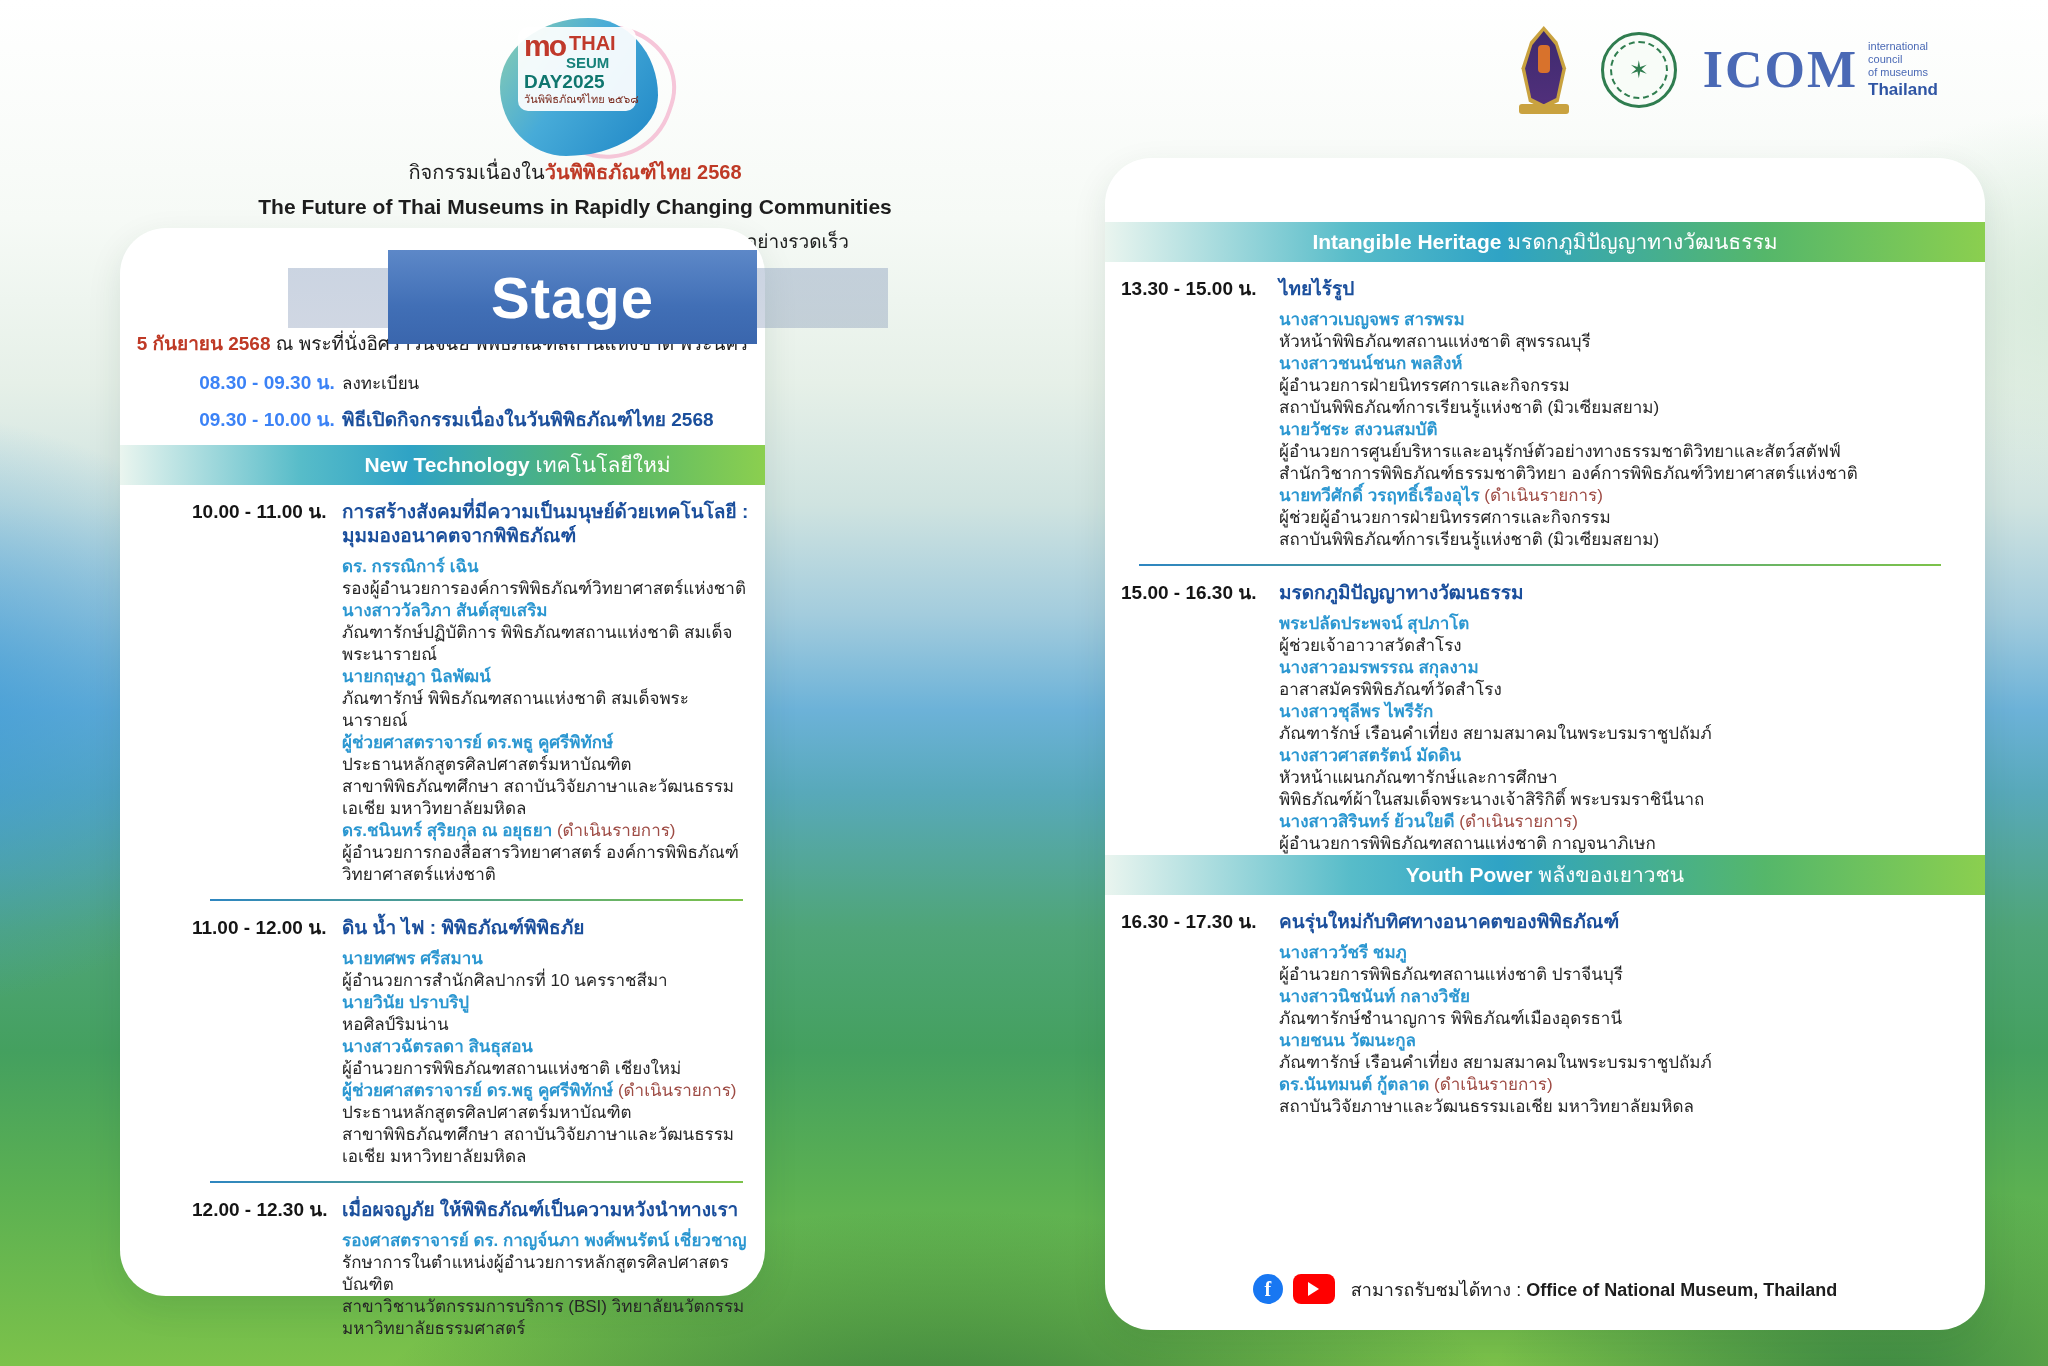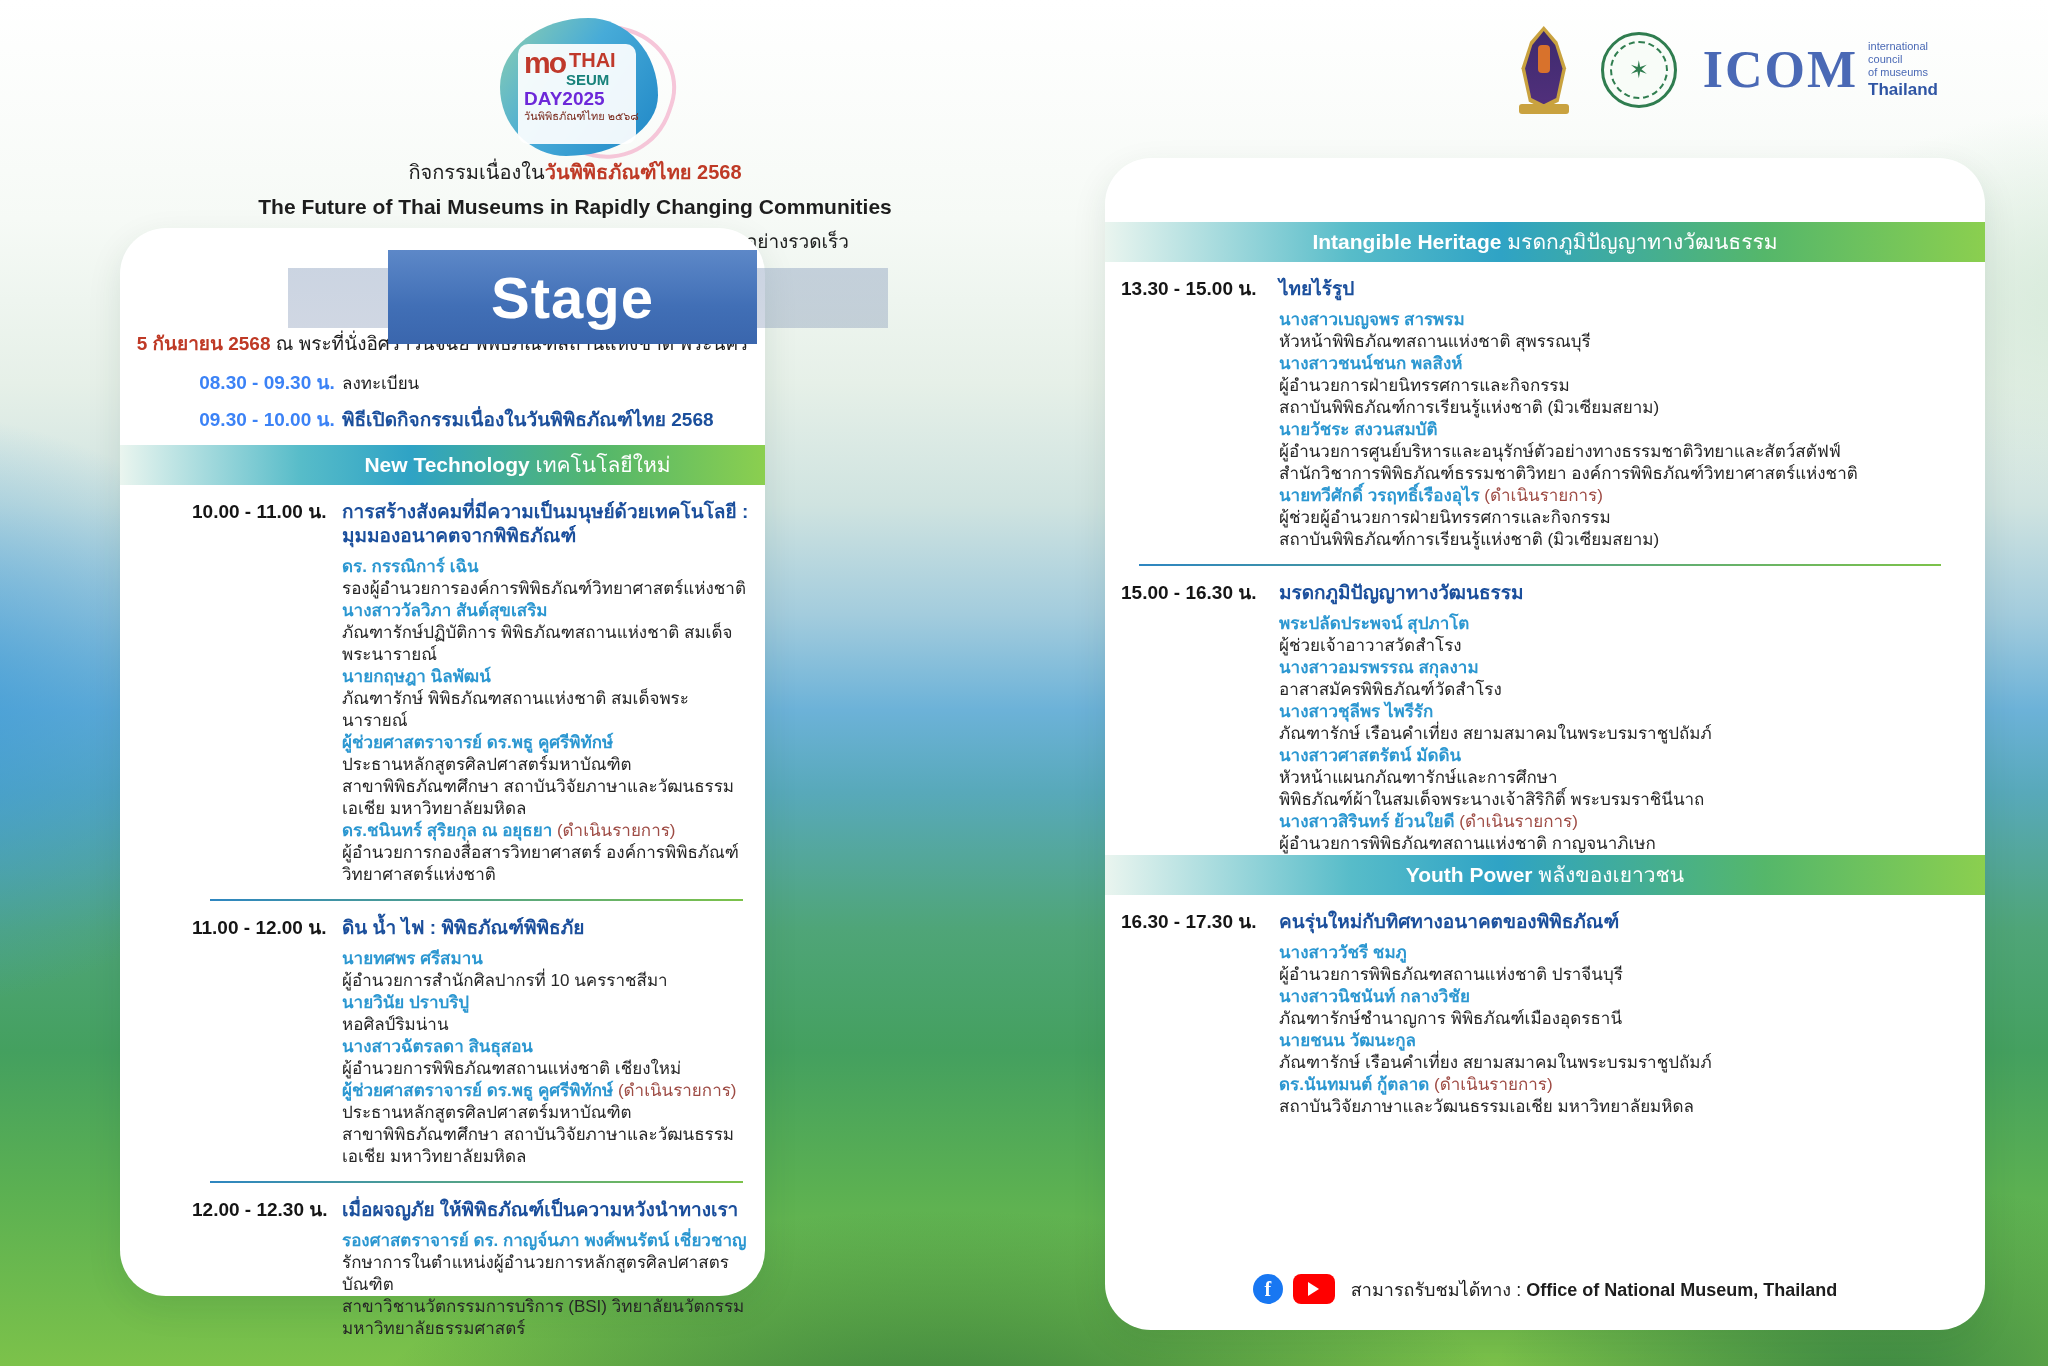--- a/index.html
+++ b/index.html
@@ -8,26 +8,26 @@
     background:
       radial-gradient(620px 430px at -6% 52%, rgba(62,154,214,.9), rgba(62,154,214,0) 70%),
       radial-gradient(820px 330px at 46% 106%, rgba(31,104,58,.85), rgba(31,104,58,0) 72%),
       radial-gradient(560px 300px at 92% 102%, rgba(42,120,66,.8), rgba(42,120,66,0) 70%),
       radial-gradient(500px 260px at 104% 22%, rgba(210,232,214,.9), rgba(210,232,214,0) 75%),
       linear-gradient(180deg,#ffffff 0%,#f6faf6 16%,#e6f0e8 28%,#cfe3e0 37%,#a3ccdd 45%,#6cb2d8 52%,#58a9ba 58%,#4fa578 68%,#44a05f 77%,#5bb052 87%,#7cc24a 100%);}
   
   .logo-wrap{position:absolute;left:492px;top:18px;width:184px;height:142px;}
   .logo-doodle{position:absolute;right:2px;top:8px;width:118px;height:126px;border:4px solid #f4bcd2;border-radius:48% 52% 55% 45%/55% 45% 52% 48%;transform:rotate(18deg);opacity:.85;}
   .logo-blob{position:absolute;left:8px;top:0;width:158px;height:138px;border-radius:56% 44% 58% 42%/50% 56% 44% 50%;background:linear-gradient(125deg,#8fd0ae 0%,#47abd8 45%,#1e86c6 100%);}
-  .logo-inner{position:absolute;left:26px;top:26px;width:118px;height:100px;border-radius:10px;background:rgba(255,255,255,.92);padding:4px 6px;box-sizing:border-box;line-height:1;}
+  .logo-inner{position:absolute;left:26px;top:9px;width:118px;height:84px;border-radius:10px;background:rgba(255,255,255,.92);padding:4px 6px;box-sizing:border-box;line-height:1;}
   .logo-row1{display:flex;align-items:flex-start;gap:4px;}
   .logo-mo{font-weight:900;font-size:30px;color:#c0392b;letter-spacing:-2px;}
   .logo-thai{font-weight:800;font-size:20px;color:#c0392b;margin-top:2px;}
   .logo-seum{font-weight:800;font-size:15px;color:#17817a;margin-left:42px;margin-top:-6px;}
-  .logo-day{font-weight:900;font-size:19px;color:#6d28d9;margin-top:2px;}
+  .logo-day{font-weight:900;font-size:19px;color:#0f766e;margin-top:2px;}
   .logo-year{font-size:11px;color:#7a2a1d;margin-top:3px;white-space:nowrap;text-align:right;}
   .header-center{position:absolute;left:220px;top:156px;width:710px;text-align:center;}
   .hdr-line1{font-size:20px;color:#1d1d1d;}
   .hdr-line1 b{color:#bf3a26;}
   .hdr-line2{font-size:21px;font-weight:800;color:#1d1d1d;margin-top:7px;}
   .hdr-line3{font-size:19px;color:#1d1d1d;margin-top:7px;}
   
   .partners{position:absolute;right:110px;top:26px;display:flex;align-items:center;gap:26px;}
   .emblem{position:relative;width:62px;height:88px;}
   .emblem .gold{position:absolute;inset:0;background:#c9a23f;clip-path:polygon(50% 0,72% 18%,86% 48%,74% 86%,50% 94%,26% 86%,14% 48%,28% 18%);}

